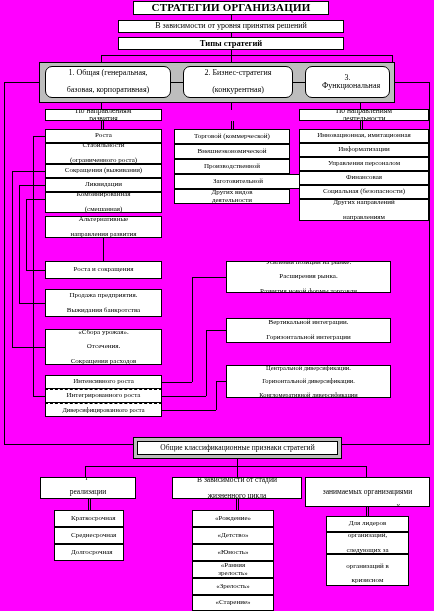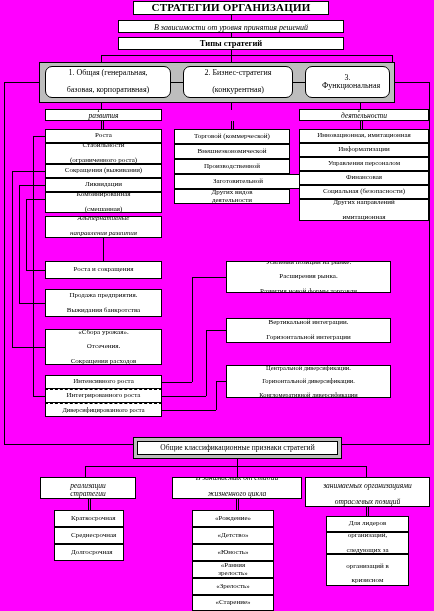--- a/index.html
+++ b/index.html
@@ -22,21 +22,21 @@
     display:flex;
     align-items:center;
     justify-content:center;
     text-align:center;
     line-height:1.05;
     color:#000;
     padding:0 16px;
     overflow:hidden;
   }
   .bx span{display:block;width:100%;}
-  .italn{font-style:italic;align-items:flex-end;}
+  .italn{}
   .rnd{border-radius:7px;}
   .grayframe{
     position:absolute;
     box-sizing:border-box;
     background:#bdbdbd;
     border:1px solid #000;
   }
 
   
   .ln{position:absolute;background:#000;}
@@ -231,21 +231,21 @@
   </div>
   <div class="bx f-cell" style="left:299px;top:171px;width:130px;height:14px;">
     <span>Финансовая</span>
   </div>
   <div class="bx f-cell" style="left:299px;top:185px;width:130px;height:14px;">
     <span>Социальная (безопасности)</span>
   </div>
   <div class="bx f-cell" style="left:299px;top:199px;width:130px;height:22px;">
     <span>
       <span>Других направлений</span><br>
-      <span>имитационная</span>
+      <span>направлениям</span>
     </span>
   </div>
 
   <div class="bx f-cell" style="left:226px;top:261px;width:165px;height:32px;text-align:center;">
     <span>
       <span>Усиления позиции на рынке.</span><br>
       <span>Расширения рынка.</span><br>
       <span>Развития новой формы торговли</span>
     </span>
   </div>
@@ -303,21 +303,21 @@
   </div>
   <div class="bx f-cell" style="left:54px;top:527px;width:70px;height:17px;">
     <span>Среднесрочная</span>
   </div>
   <div class="bx f-cell" style="left:54px;top:544px;width:70px;height:17px;">
     <span>Долгосрочная</span>
   </div>
 
   <div class="bx f-it italn" style="left:172px;top:477px;width:130px;height:22px;">
     <span>
-      <span>В занимаемых от стадии</span><br>
+      <span>В зависимости от стадии</span><br>
       <span>жизненного цикла</span>
     </span>
   </div>
   <div class="ln v" style="left:236px;top:499px;height:11px;"></div>
   <div class="ln v" style="left:238px;top:499px;height:11px;"></div>
 
   <div class="bx f-cell" style="left:192px;top:510px;width:82px;height:17px;">
     <span>«Рождение»</span>
   </div>
   <div class="bx f-cell" style="left:192px;top:527px;width:82px;height:17px;">

